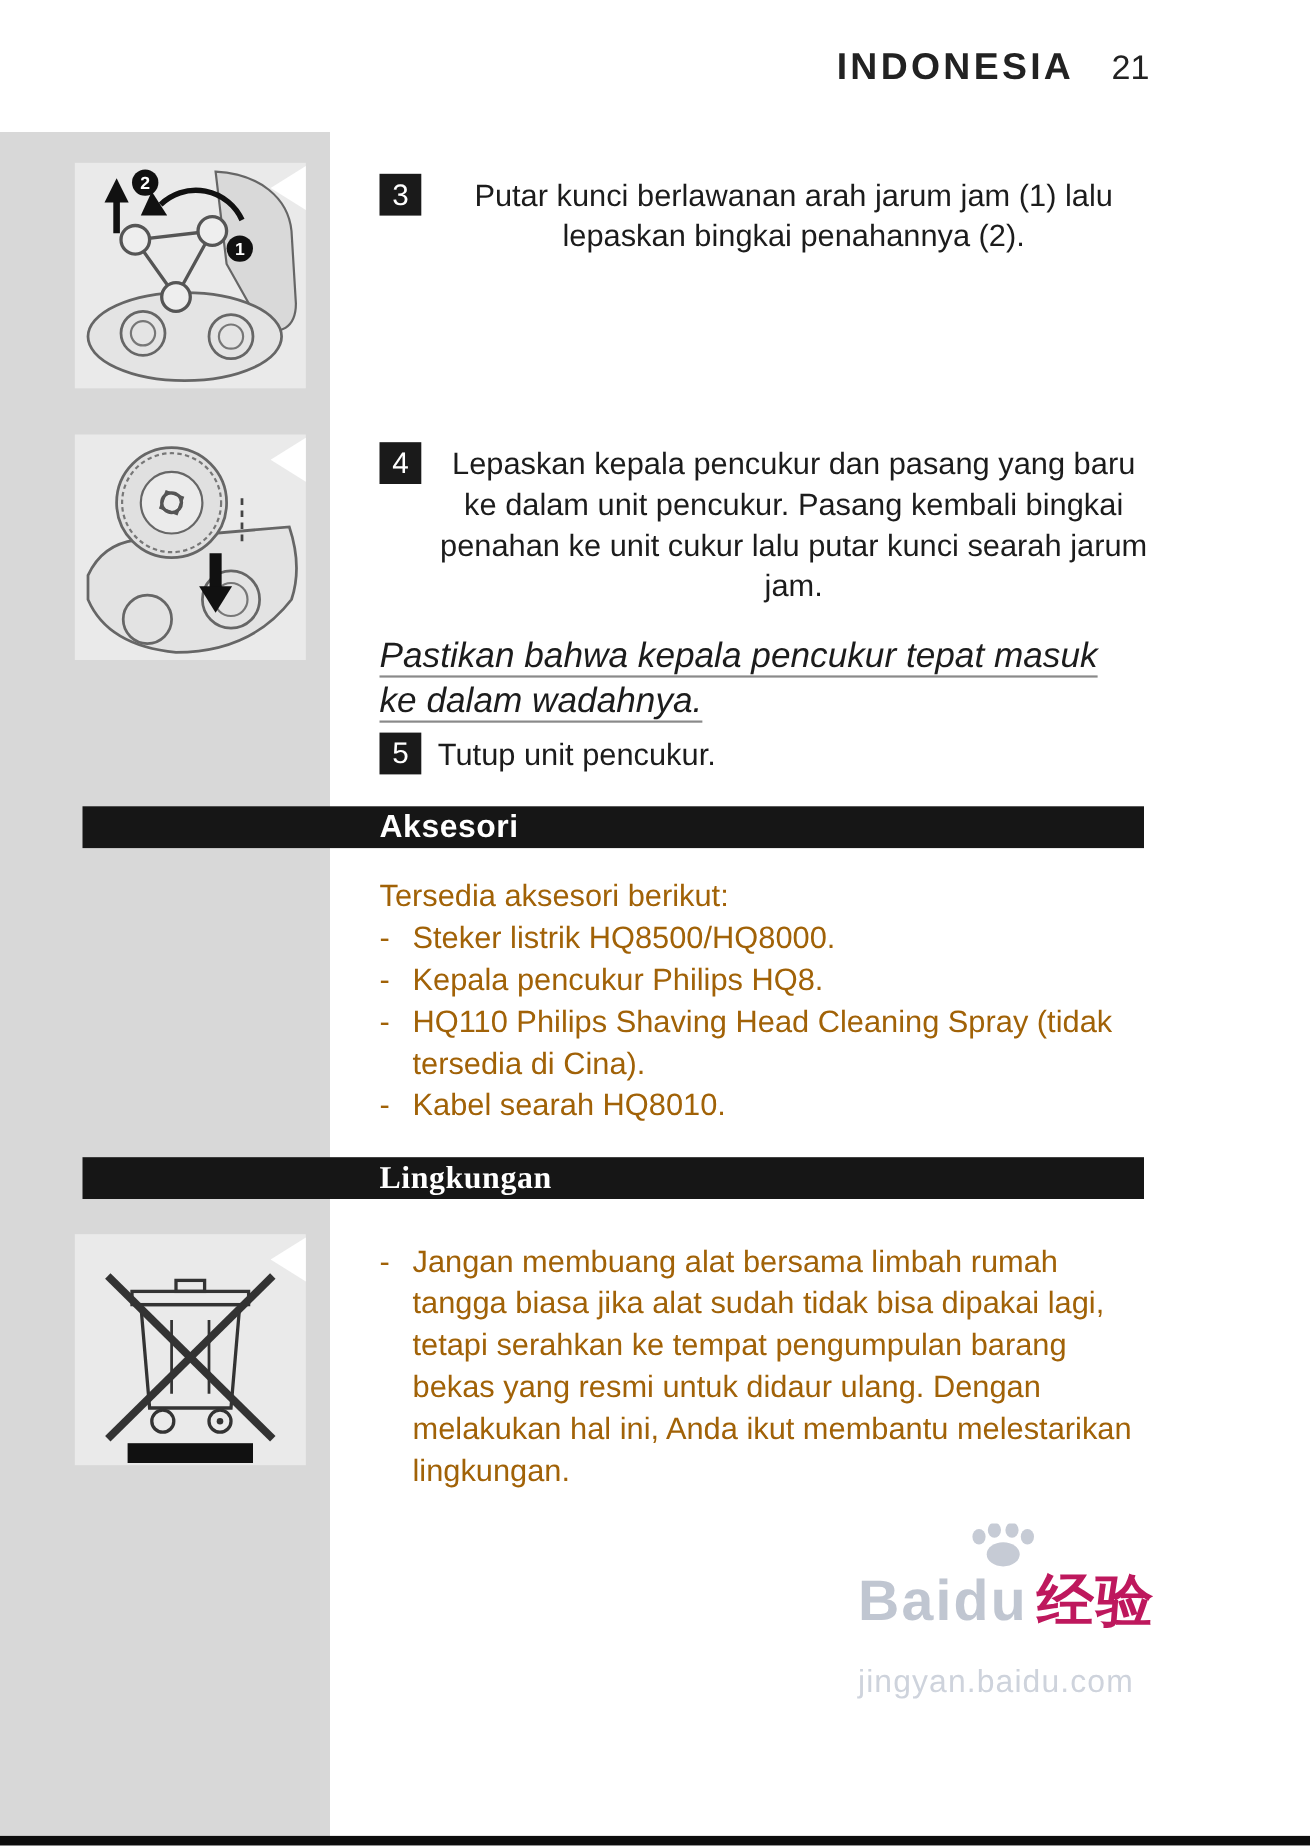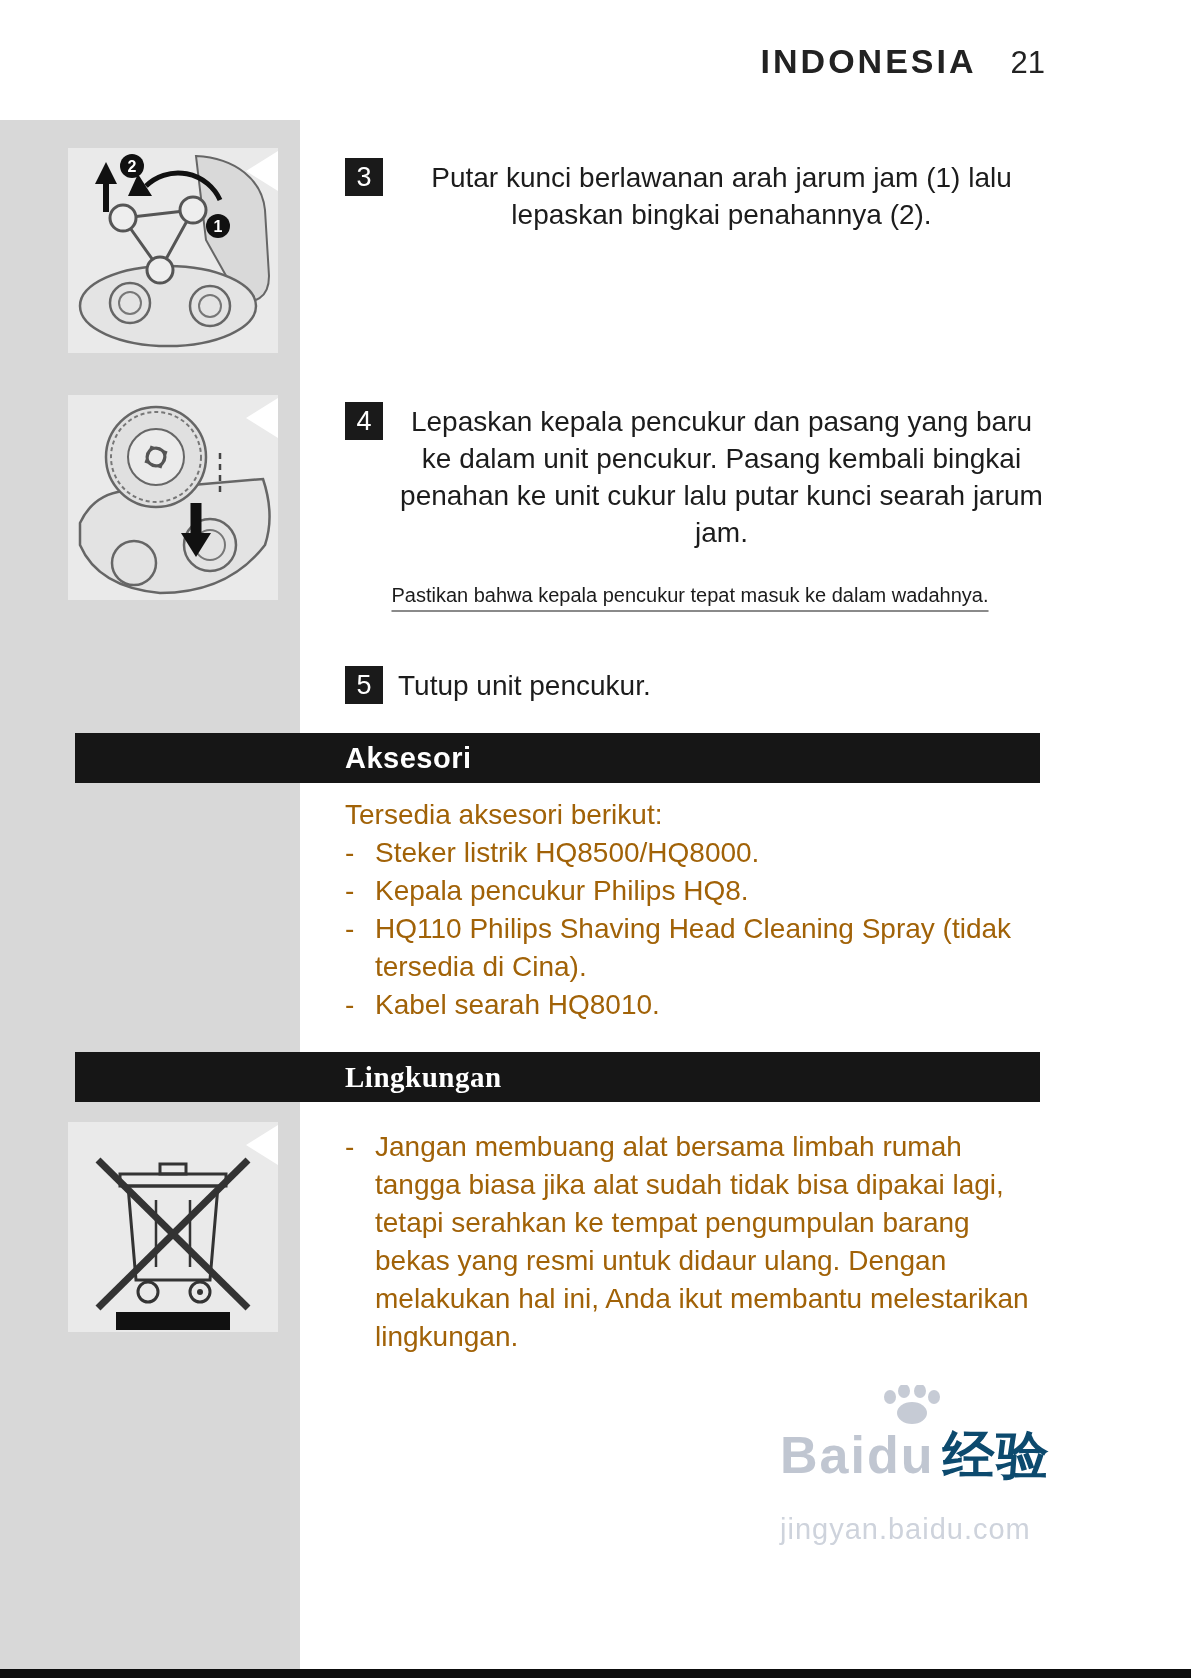--- a/index.html
+++ b/index.html
@@ -33,48 +33,48 @@
   .badge {
     flex:0 0 38px; width:38px; height:38px; background:#1a1a1a; color:#fff;
     font-size:27px; display:flex; align-items:center; justify-content:center;
   }
   .step-text { font-size:28px; line-height:37px; color:#1c1c1c; padding-top:1px;text-align:center; }
   #step3 { top:158px; }
   #step4 { top:402px; }
   #step5 { top:666px; }
 
   
-  .note { position:absolute; left:345px; top:575px; width:690px; font-size:20px; line-height:41px; color:#1c1c1c;text-align:center; }
+  .note { position:absolute; left:345px; top:575px; width:690px; font-size:32px; line-height:41px; font-style:italic; color:#1c1c1c; }
   .note span {
     text-decoration:underline; text-decoration-color:#8a8a8a;
     text-underline-offset:8px; text-decoration-thickness:1.5px;
   }
 
   
   .section-bar {
-    position:absolute; left:75px; width:965px; height:50px; background:#161616;
+    position:absolute; left:75px; width:965px; height:38px; background:#161616;
     color:#ffffff; display:flex; align-items:center;
   }
   .section-bar .label { padding-left:270px; font-size:29px; font-weight:bold; letter-spacing:0.5px; }
   #bar-aksesori { top:733px; }
   #bar-lingkungan { top:1052px;font-family:Liberation Serif, serif; }
 
   
   .content { position:absolute; left:345px; width:700px; font-size:28px; line-height:38px; color:#a16207; }
   #aksesori-content { top:796px; }
   #env-content { top:1128px; }
   .bullet { display:flex; }
   .bullet .dash { flex:0 0 30px; }
   .bullet .text { flex:1; }
 
   
   .watermark { position:absolute; left:780px; top:1385px; width:320px; color:#c3c9d4; }
   .watermark .paw { position:absolute; left:98px; top:0; }
   .watermark .brand-line { margin-top:36px; font-size:52px; font-weight:bold; letter-spacing:2px; color:#c0c6d1; }
-  .watermark .cn { margin-left:8px; color:#0c4a6e; }
+  .watermark .cn { margin-left:8px; color:#be185d; }
   .watermark .url { font-size:29px; color:#ced3dc; margin-top:22px; letter-spacing:1px; }
 
   
   .bottom-strip { position:absolute; left:0; top:1669px; width:1191px; height:9px; background:#0d0d0d; }
 </style>
 </head>
 <body>
 
 <div class="page">
 

